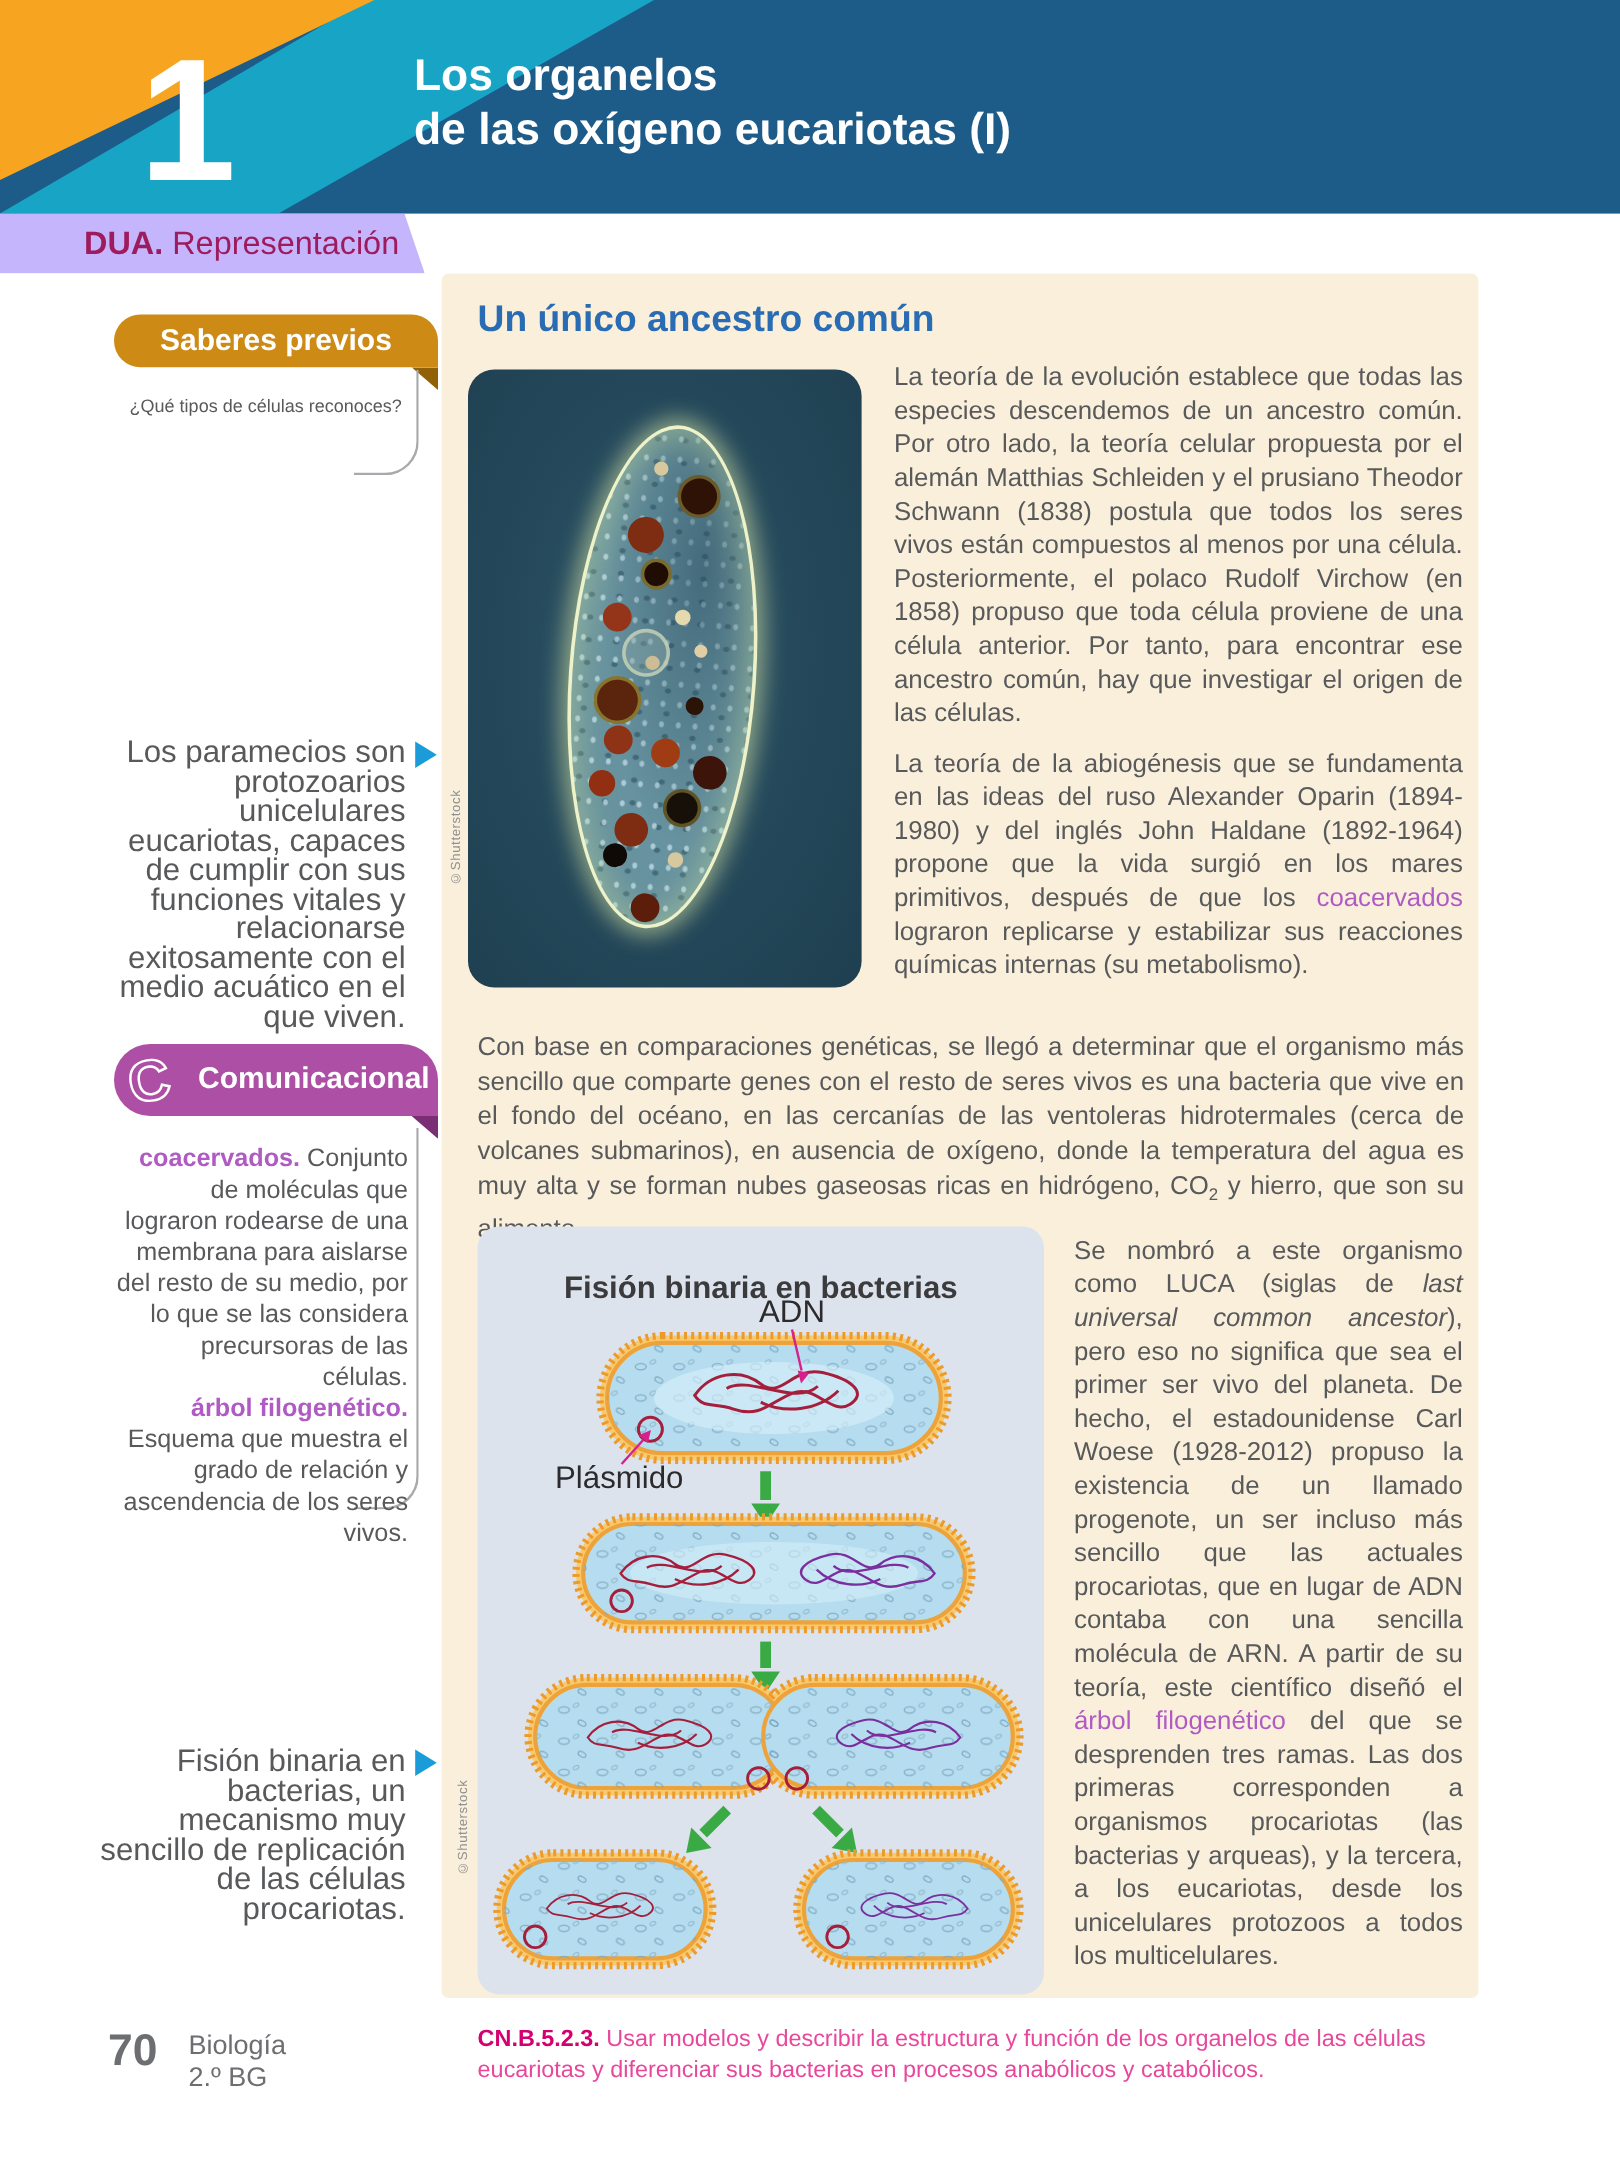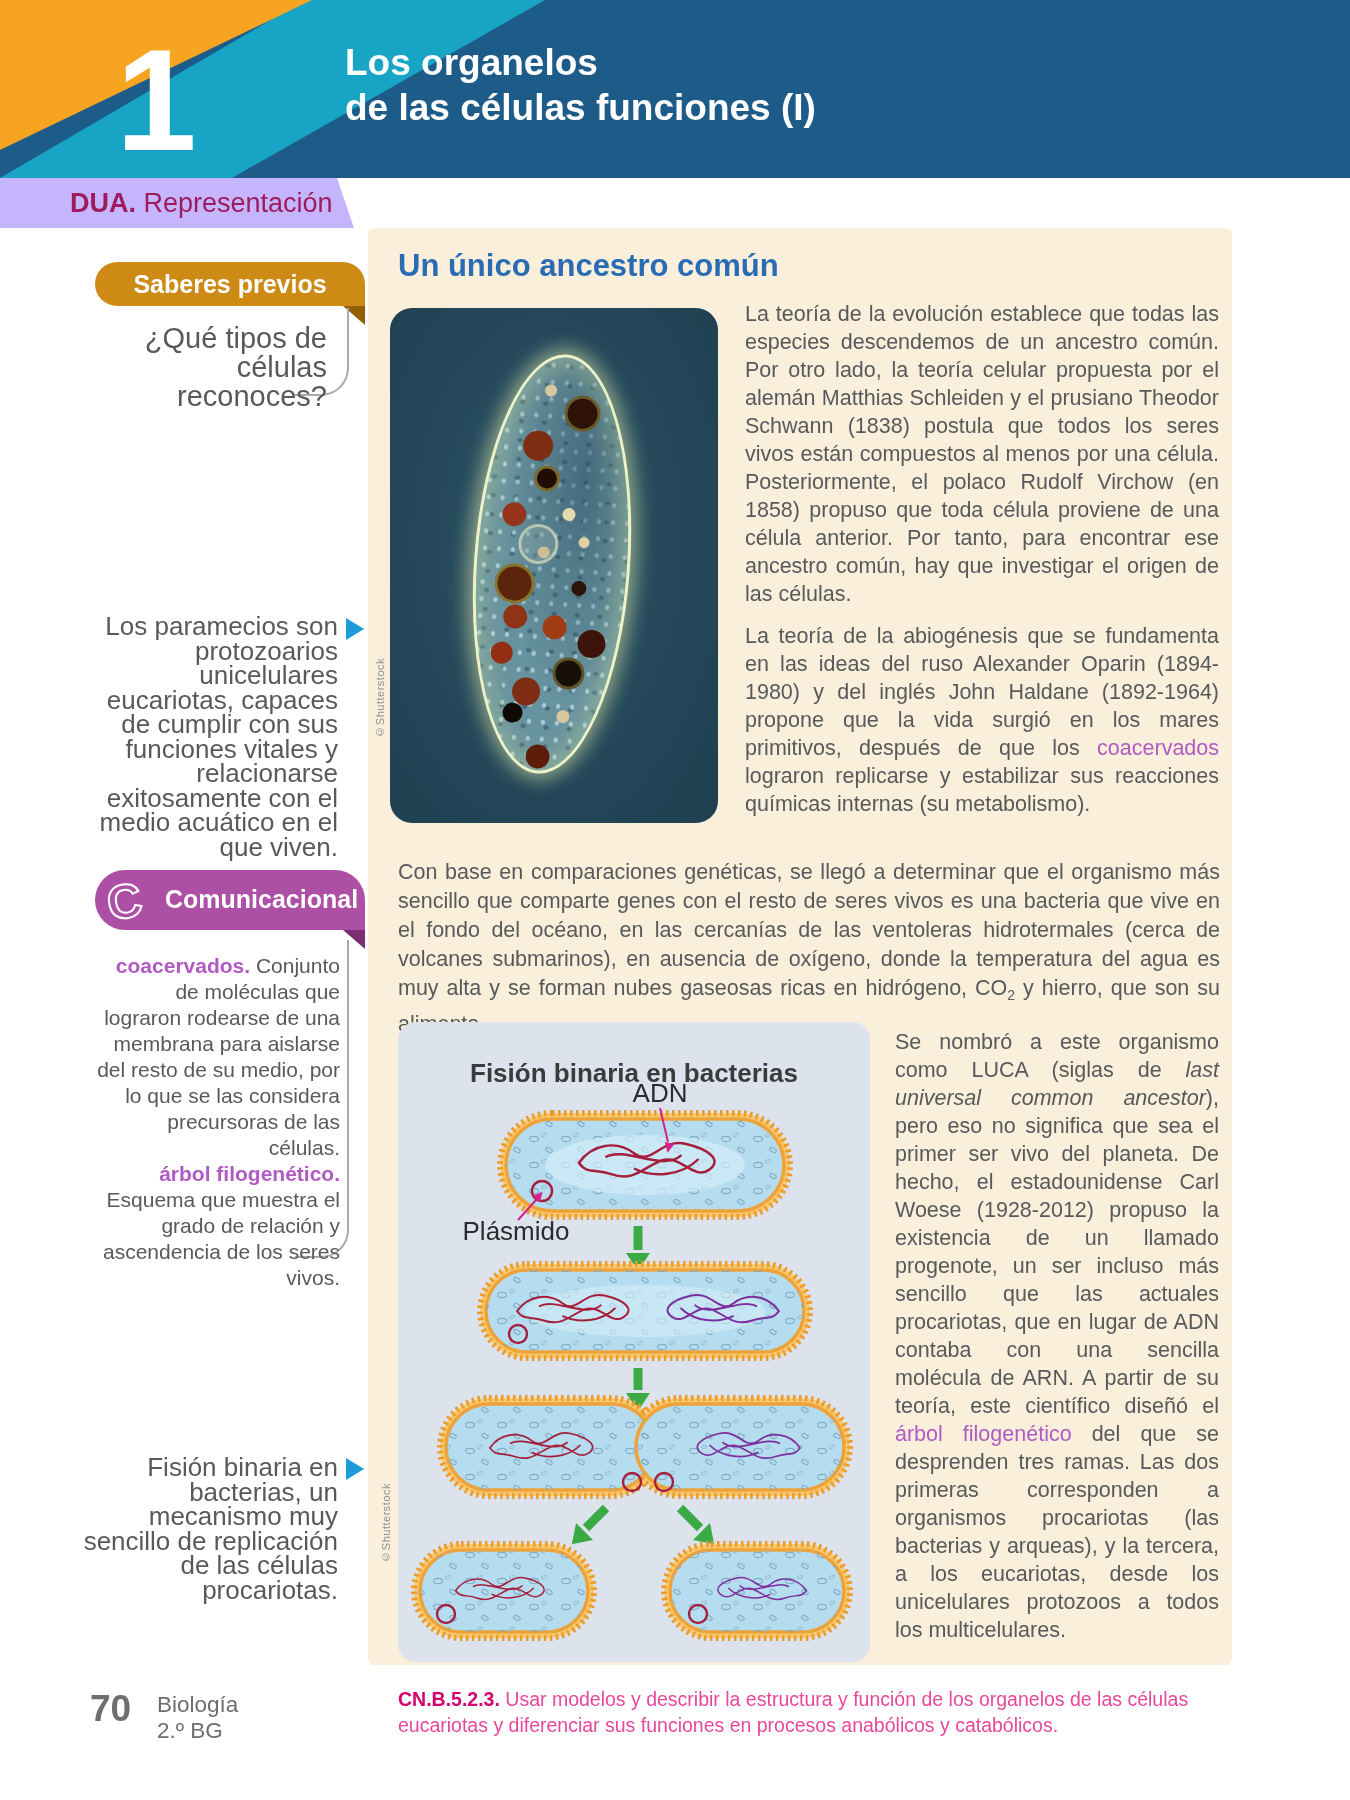--- a/index.html
+++ b/index.html
@@ -24,22 +24,22 @@
   
   .gold-box { position:absolute; left:95px; top:262px; width:270px; height:44px; background:#cd8b16;
               border-radius:22px 22px 0 22px; color:#fff; font-weight:bold; font-size:25px;
               display:flex; align-items:center; justify-content:center; }
   .gold-fold { position:absolute; left:343px; top:306px; width:22px; height:19px; background:#916007;
                clip-path:polygon(0 0, 100% 0, 100% 100%); }
   .bracket { position:absolute; border-right:2px solid #a7a9ac; border-bottom:2px solid #a7a9ac;
              border-bottom-right-radius:28px; }
   .bracket1 { left:295px; top:308px; width:54px; height:88px; }
   .bracket2 { left:295px; top:940px; width:54px; height:318px; }
-  .question { position:absolute; left:92px; top:324px; width:235px; text-align:right;
-              font-size:29px; line-height:29px; color:#58595b; }
+  .question { position:absolute; left:108px; top:324px; width:235px; 
+              font-size:15px; line-height:29px; color:#58595b; }
 
   .side-caption { position:absolute; left:80px; width:258px; text-align:right;
                   font-size:26px; line-height:24.5px; color:#58595b; }
   .cap-param { top:614px; }
   .cap-fision { top:1455px; }
   .blue-tri { position:absolute; width:0; height:0; border-top:11px solid transparent;
               border-bottom:11px solid transparent; border-left:18px solid #1b9cd9; }
   .tri1 { left:346px; top:618px; }
   .tri2 { left:346px; top:1458px; }
 
@@ -106,21 +106,21 @@
 <body>
 
 <div class="page">
 
   <div class="header">
     <div class="band-teal"></div>
     <div class="tri-orange"></div>
     <div class="unit-number">1</div>
     <div class="page-title">
       <div>Los organelos</div>
-      <div>de las células funciones (I)</div>
+      <div>de las oxígeno eucariotas (I)</div>
     </div>
   </div>
   <div class="dua-band">
     <div class="dua-text"><b>DUA.</b> <span>Representación</span></div>
   </div>
 
   <div class="gold-box">
     <span>Saberes previos</span>
   </div>
   <div class="gold-fold"></div>
@@ -265,20 +265,20 @@
           <use href="#dnaShape" stroke="#7b2f9e" stroke-width="2.4" transform="translate(360,508) scale(-0.62,0.62)"></use>
           <circle cx="300" cy="534" r="9" fill="none" stroke="#a51f3c" stroke-width="2.4"></circle>
         </g>
       </svg>
     </div>
     <div class="credit credit2">©Shutterstock</div>
 
     <div class="body-text col2"><span>Se nombró a este organismo como LUCA (siglas de </span><span class="it">last universal common ancestor</span><span>), pero eso no significa que sea el primer ser vivo del planeta. De hecho, el estadounidense Carl Woese (1928-2012) propuso la existencia de un llamado progenote, un ser incluso más sencillo que las actuales procariotas, que en lugar de ADN contaba con una sencilla molécula de ARN. A partir de su teoría, este científico diseñó el </span><span class="kw">árbol filogenético</span><span> del que se desprenden tres ramas. Las dos primeras corresponden a organismos procariotas (las bacterias y arqueas), y la tercera, a los eucariotas, desde los unicelulares protozoos a todos los multicelulares.</span></div>
   </div>
 
-  <div class="standard"><b>CN.B.5.2.3.</b><span> Usar modelos y describir la estructura y función de los organelos de las células eucariotas y diferenciar sus funciones en procesos anabólicos y catabólicos.</span></div>
+  <div class="standard"><b>CN.B.5.2.3.</b><span> Usar modelos y describir la estructura y función de los organelos de las células eucariotas y diferenciar sus bacterias en procesos anabólicos y catabólicos.</span></div>
   <div class="page-num">70</div>
   <div class="edition">
     <div>Biología</div>
     <div>2.º BG</div>
   </div>
 
 </div>
 
 </body></html>

